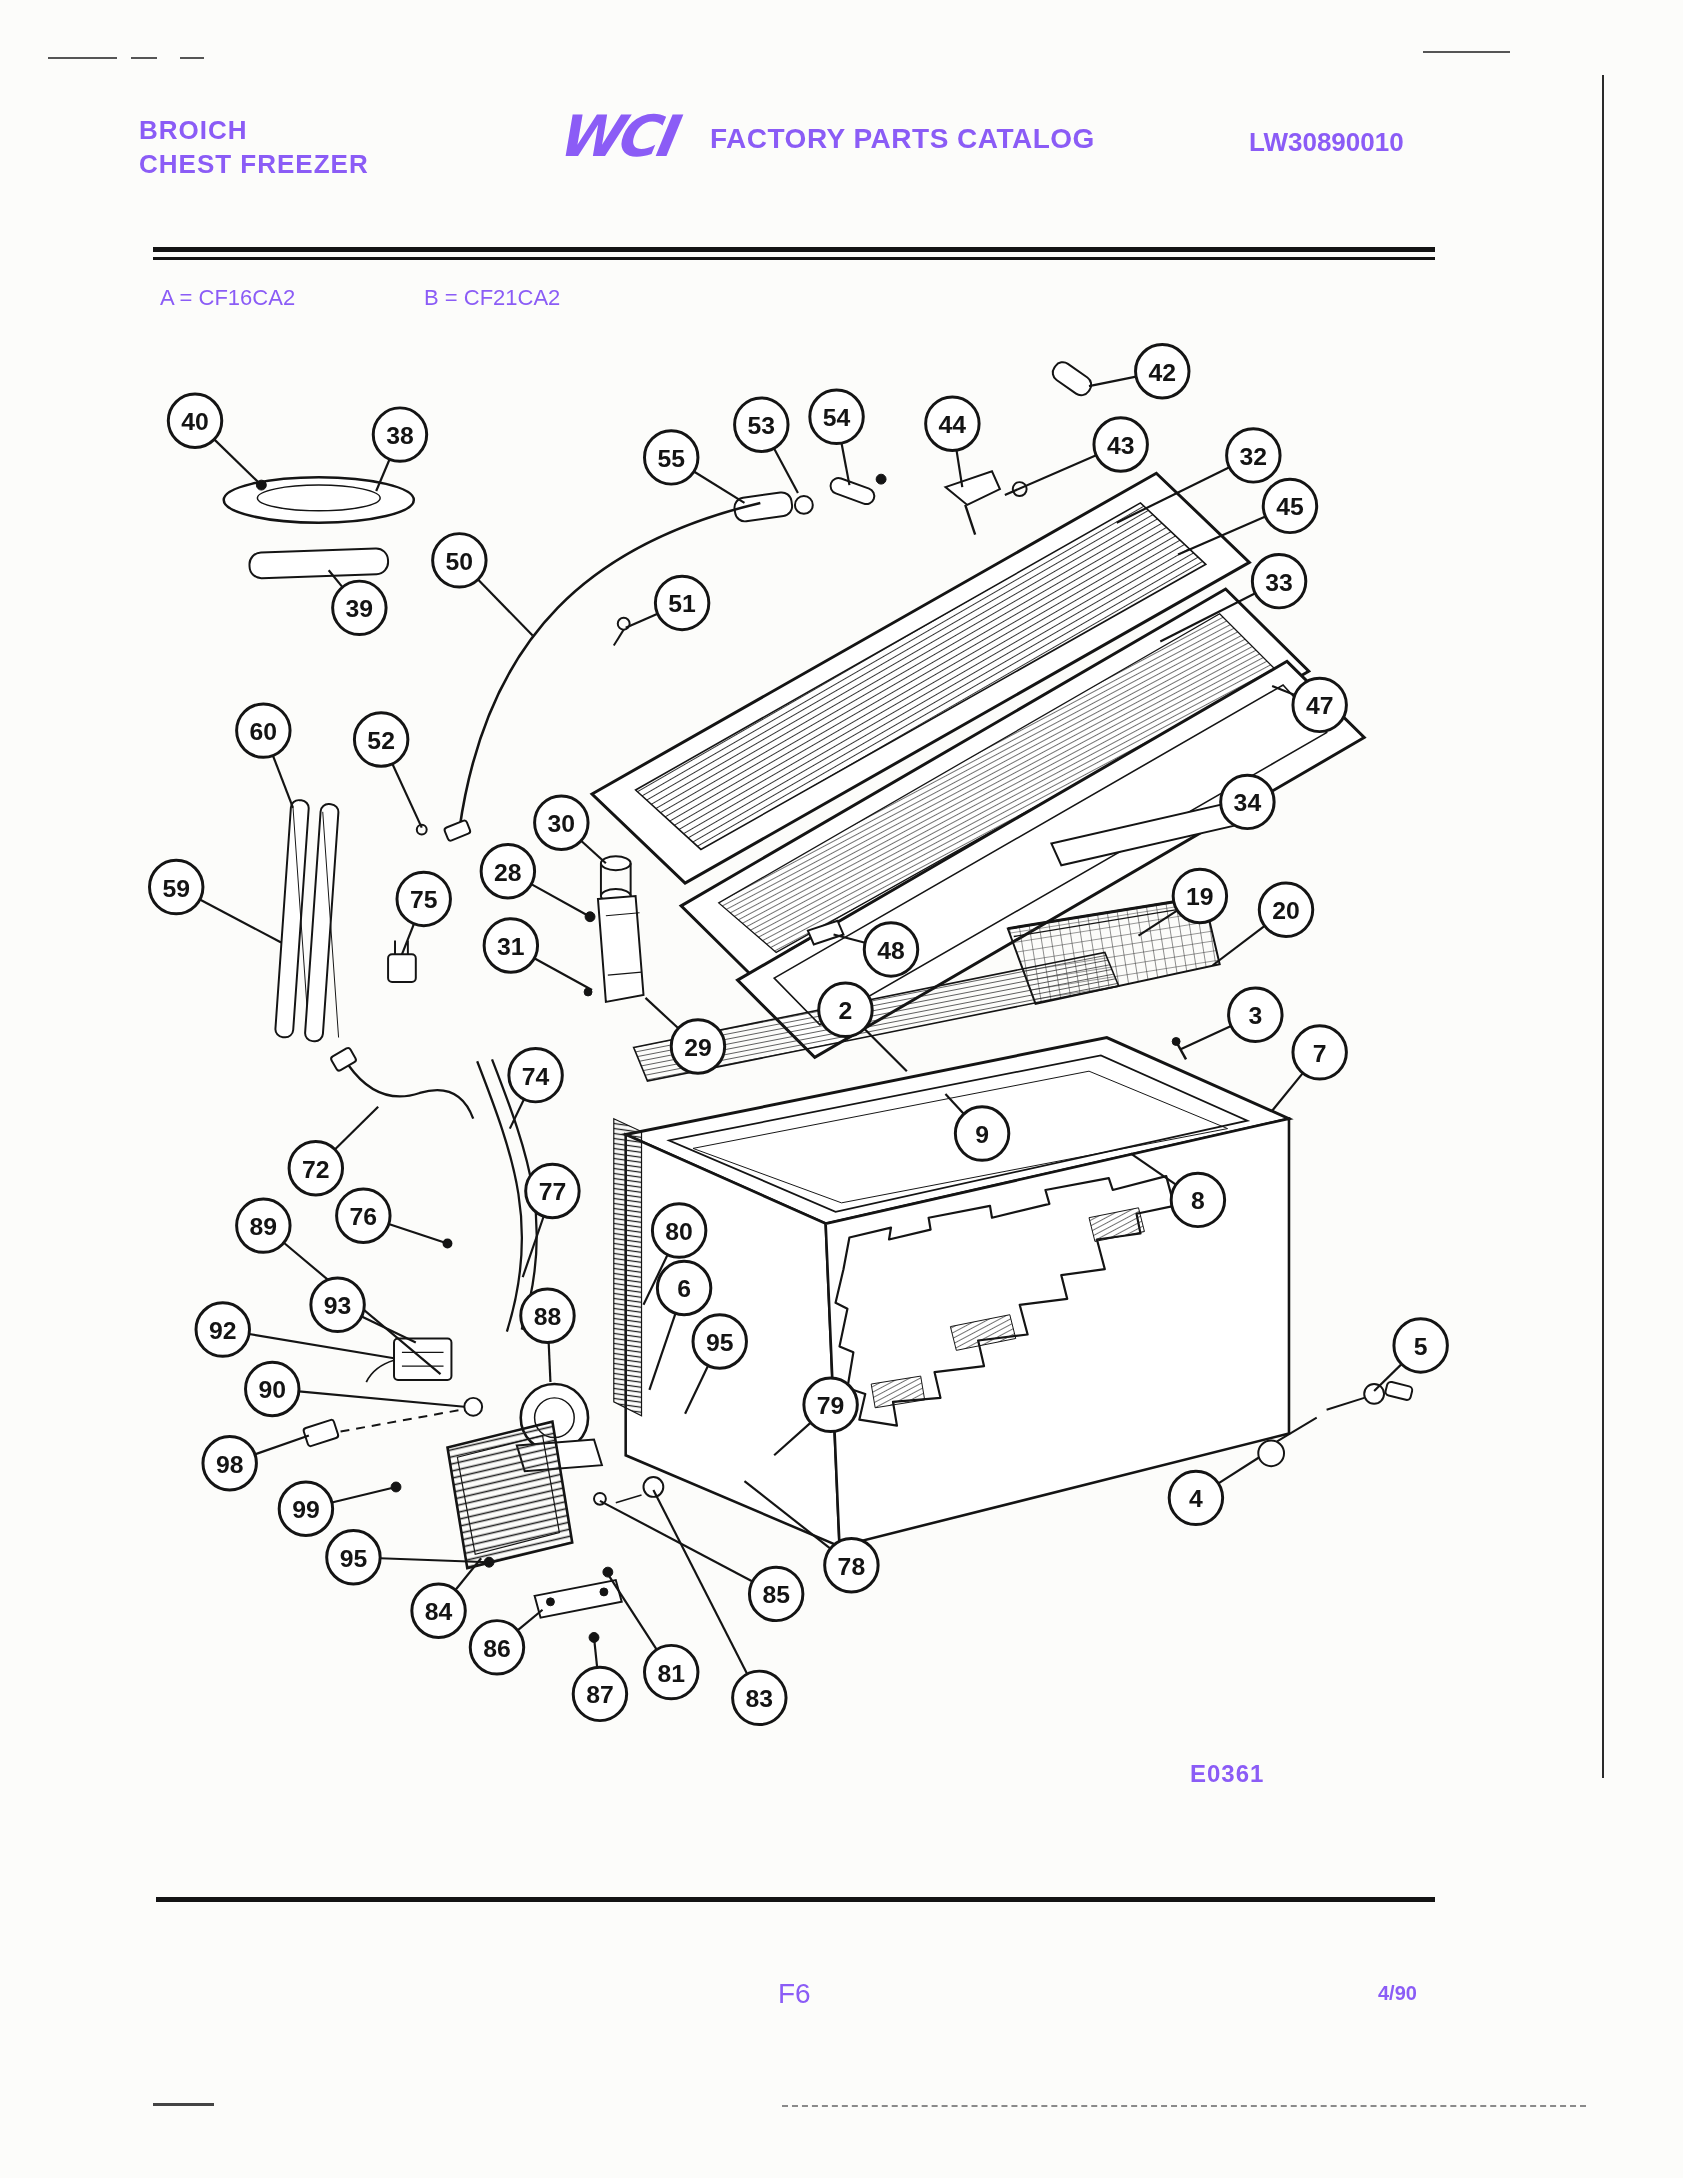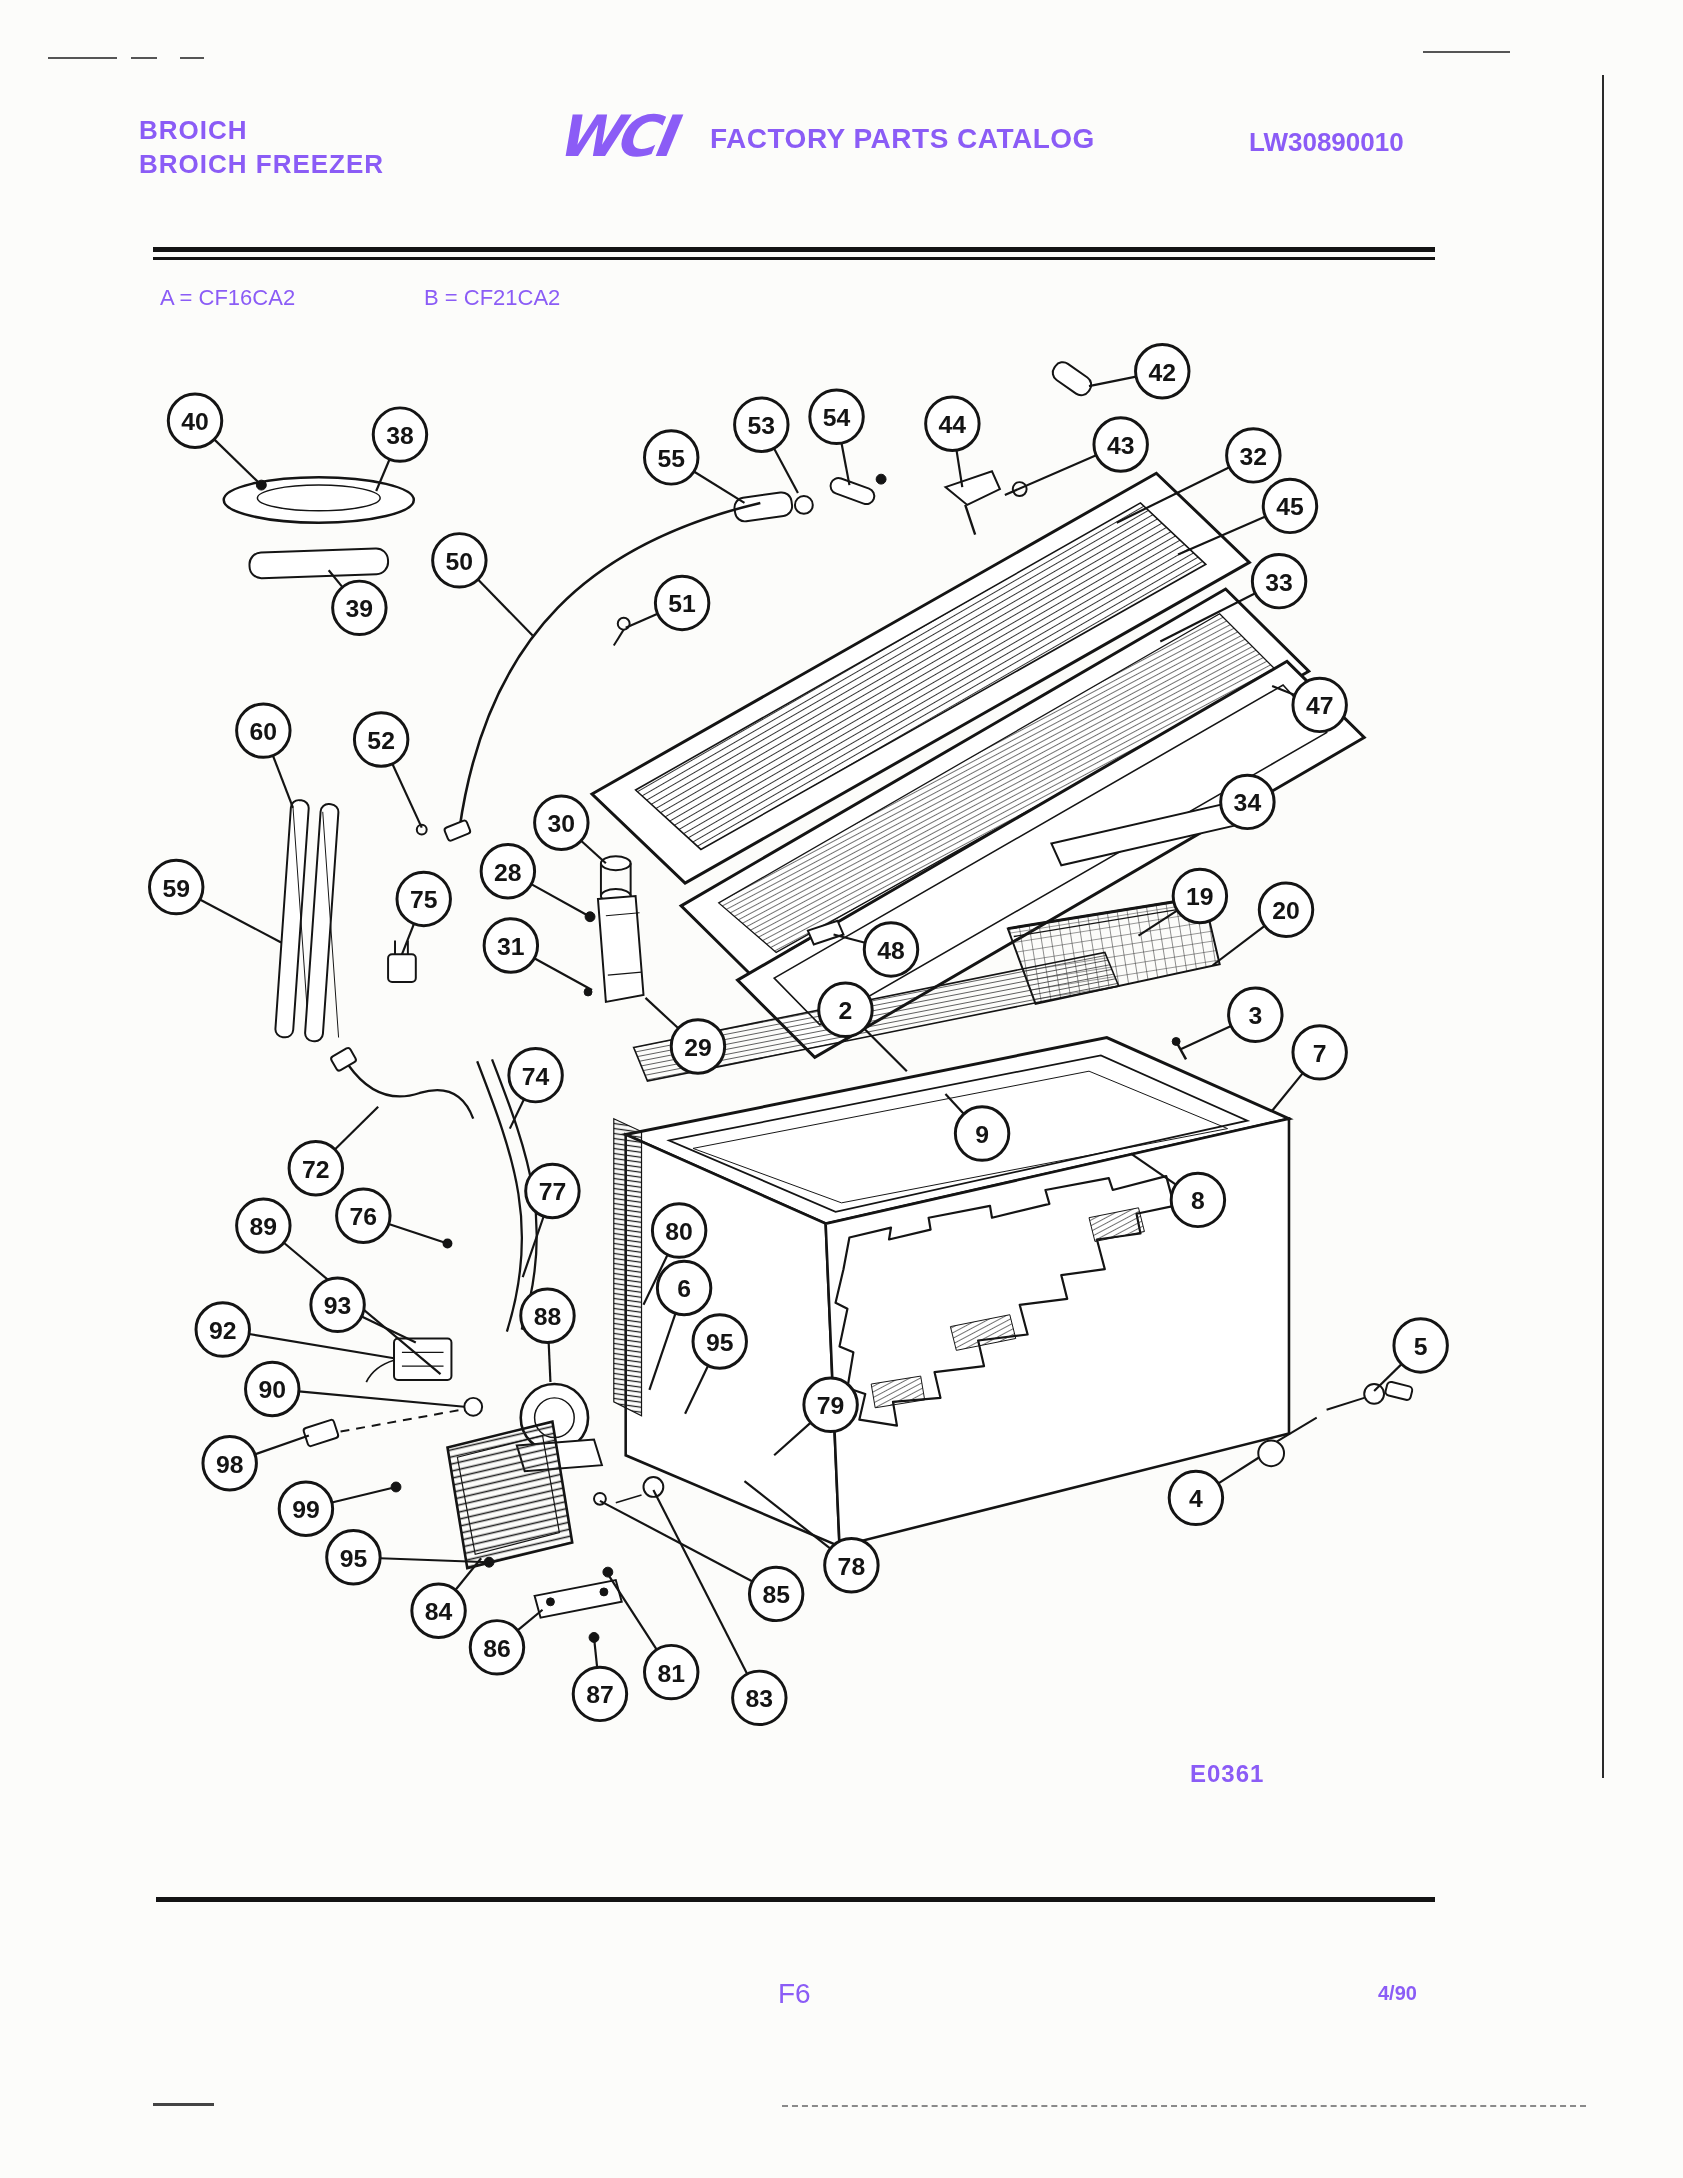--- a/index.html
+++ b/index.html
@@ -38,21 +38,21 @@
 
   <div class="abs mark mk1"></div>
   <div class="abs mark mk2"></div>
   <div class="abs mark mk3"></div>
   <div class="abs mark mk4"></div>
   <div class="abs mk5"></div>
   <div class="abs dashline"></div>
   <div class="abs vline"></div>
 
   <div class="abs brand1">BROICH</div>
-  <div class="abs brand2">BROICH FREEZER</div>
+  <div class="abs brand2">CHEST FREEZER</div>
   <div class="abs wci">WCI</div>
   <div class="abs cattitle">FACTORY PARTS CATALOG</div>
   <div class="abs docnum">LW30890010</div>
   <div class="abs rule rule1"></div>
   <div class="abs rule rule2"></div>
   <div class="abs modela">A = CF16CA2</div>
   <div class="abs modelb">B = CF21CA2</div>
 
   <svg id="diagram-svg" class="abs" style="left:0;top:0" width="1683" height="2178" viewBox="0 0 1700 2200">
     <defs>

